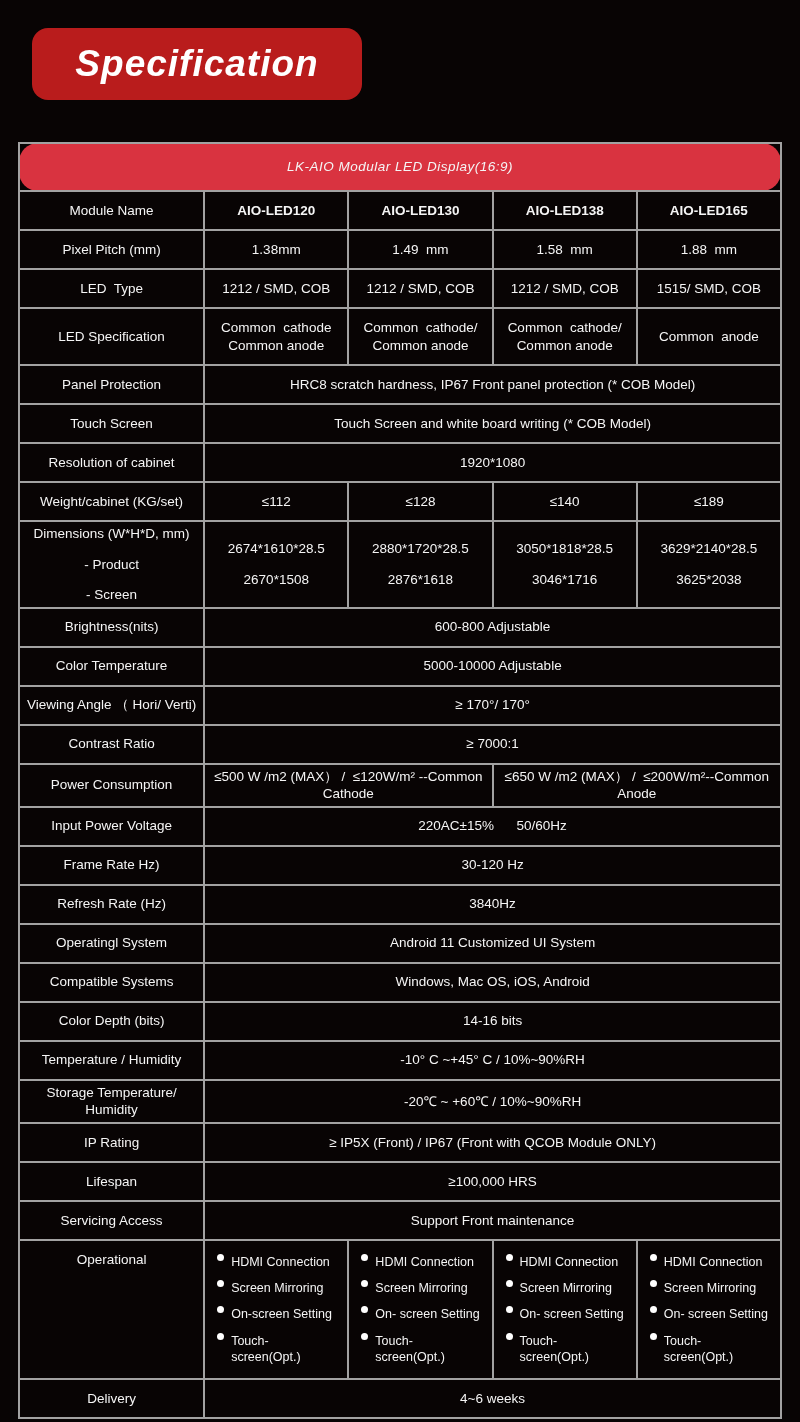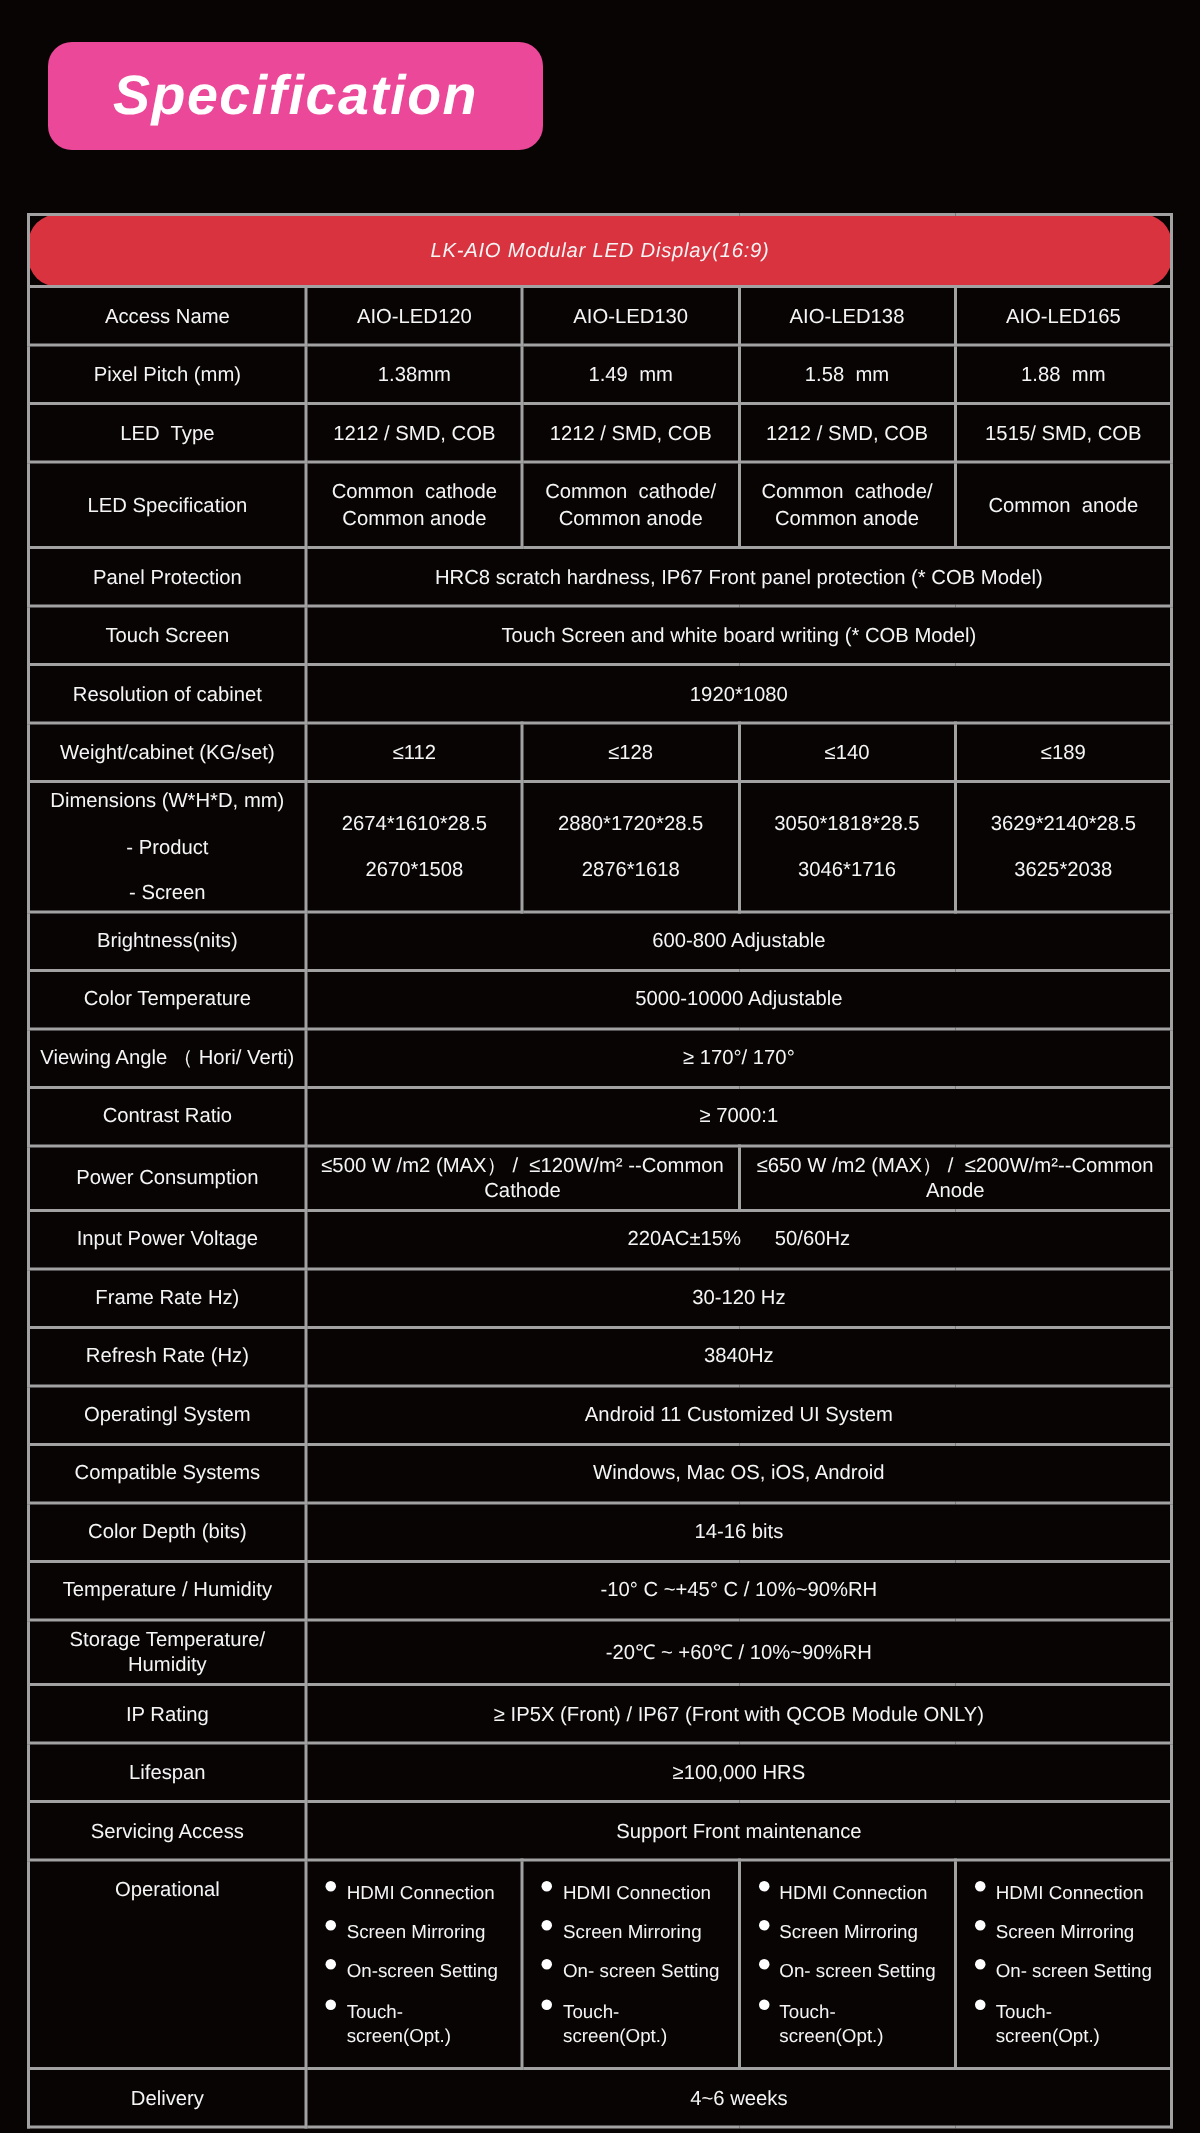--- a/index.html
+++ b/index.html
@@ -15,21 +15,21 @@
     color: #f5f5f5;
     overflow: hidden;
   }
   
   .banner {
     position: absolute;
     left: 32px;
     top: 28px;
     width: 330px;
     height: 72px;
-    background: #ec4899;
+    background: #b91c1c;
     border-radius: 16px;
     display: flex;
     align-items: center;
     justify-content: center;
   }
   .banner span {
     color: #ffffff;
     font-size: 37px;
     font-weight: bold;
     font-style: italic;
@@ -64,21 +64,21 @@
     font-style: italic;
     color: #ffffff;
     letter-spacing: 0.5px;
     padding: 2px 0;
     border-radius: 19px;
   }
   tbody tr { height: 39px; }
   tr.r-led-specification { height: 57px; margin-left: 16px; }
   tr.r-dimensions { height: 68px; }
   tr.r-operational { height: 124px; }
-  tr.r-model-name td { font-weight: normal; }
+  tr.r-model-name td { font-weight: bold; }
   tr.r-dimensions .line + .line { margin-top: 13px; }
   tr.r-operational th { vertical-align: top; padding-top: 10px; }
   .bullet {
     display: flex;
     align-items: flex-start;
     text-align: left;
     margin: 10px 2px 10px 6px;
     font-size: 12.5px;
   }
   .dot {
@@ -105,21 +105,21 @@
     <col style="width:18.925%">
     <col style="width:18.925%">
   </colgroup>
   <thead>
     <tr>
       <th class="table-title" colspan="5">LK-AIO Modular LED Display(16:9)</th>
     </tr>
   </thead>
   <tbody id="spec-body">
       <tr class="r-model-name">
-        <th><div class="line">Access Name</div></th>
+        <th><div class="line">Module Name</div></th>
         <td><div class="line">AIO-LED120</div></td>
         <td><div class="line">AIO-LED130</div></td>
         <td><div class="line">AIO-LED138</div></td>
         <td><div class="line">AIO-LED165</div></td>
       </tr>
       <tr class="r-pixel-pitch">
         <th><div class="line">Pixel Pitch (mm)</div></th>
         <td><div class="line">1.38mm</div></td>
         <td><div class="line">1.49  mm</div></td>
         <td><div class="line">1.58  mm</div></td>

